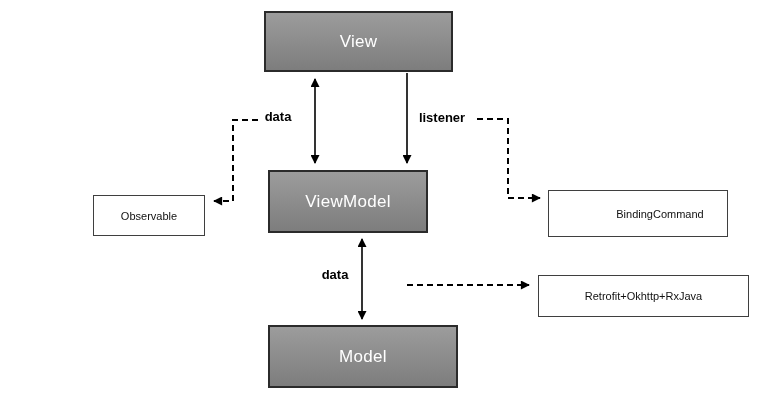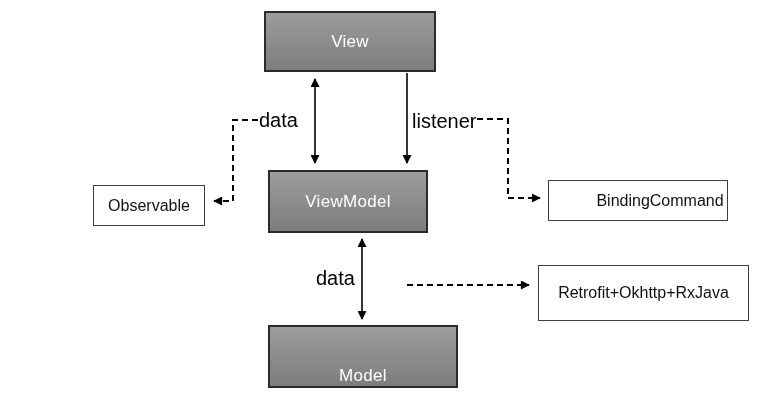--- a/index.html
+++ b/index.html
@@ -29,28 +29,30 @@
       var(--node-fill-bottom, #7d7d7d));
     border: 2px solid var(--node-border, #2b2b2b);
     color: var(--node-text, #ffffff);
     font-size: 17px;
     letter-spacing: 0.3px;
   }
   .node.white {
     background: var(--side-node-fill, #ffffff);
     border: 1px solid var(--side-node-border, #3f3f3f);
     color: var(--side-node-text, #111111);
-    font-size: 16px;
+    font-size: 11px;
+    margin-top: 10px;
   }
   .edge-label {
     position: absolute;
     color: #000000;
-    font-size: 20px;
+    font-size: 13px;
     text-align: center;
     white-space: nowrap;
+    font-weight: bold;
   }
   svg.arrows {
     position: absolute;
     left: 0; top: 0;
     width: 757px; height: 402px;
     pointer-events: none;
   }
   svg.arrows .solid {
     stroke: var(--arrow-color, #000000);
     stroke-width: 1.6;
@@ -60,26 +62,26 @@
     stroke: var(--arrow-color, #000000);
     stroke-width: 2;
     stroke-dasharray: 6 4;
     fill: none;
   }
   svg.arrows marker path {
     fill: var(--arrow-color, #000000);
   }
 
   
-  #node-view       { left: 264px; top: 11px;  width: 172px; height: 61px; }
+  #node-view       { left: 264px; top: 11px;  width: 189px; height: 61px; }
   #node-viewmodel  { left: 268px; top: 170px; width: 160px; height: 63px; }
-  #node-model      { left: 268px; top: 325px; width: 190px; height: 63px; align-items: flex-end; }
+  #node-model      { left: 268px; top: 325px; width: 190px; height: 63px; }
   #node-observable { left: 93px;  top: 185px; width: 112px; height: 41px; }
-  #node-bindingcommand { left: 548px; top: 180px; width: 180px; height: 41px; padding-left: 44px; }
-  #node-retrofit   { left: 538px; top: 265px; width: 211px; height: 56px; }
+  #node-bindingcommand { left: 548px; top: 180px; width: 180px; height: 47px; padding-left: 44px; }
+  #node-retrofit   { left: 538px; top: 265px; width: 211px; height: 42px; }
 
   #label-data-top    { left: 259px; top: 109px; width: 38px; }
   #label-listener    { left: 412px; top: 110px; width: 60px; }
   #label-data-bottom { left: 316px; top: 267px; width: 38px; }
 </style>
 </head>
 <body>
 
 <div class="canvas">
 

